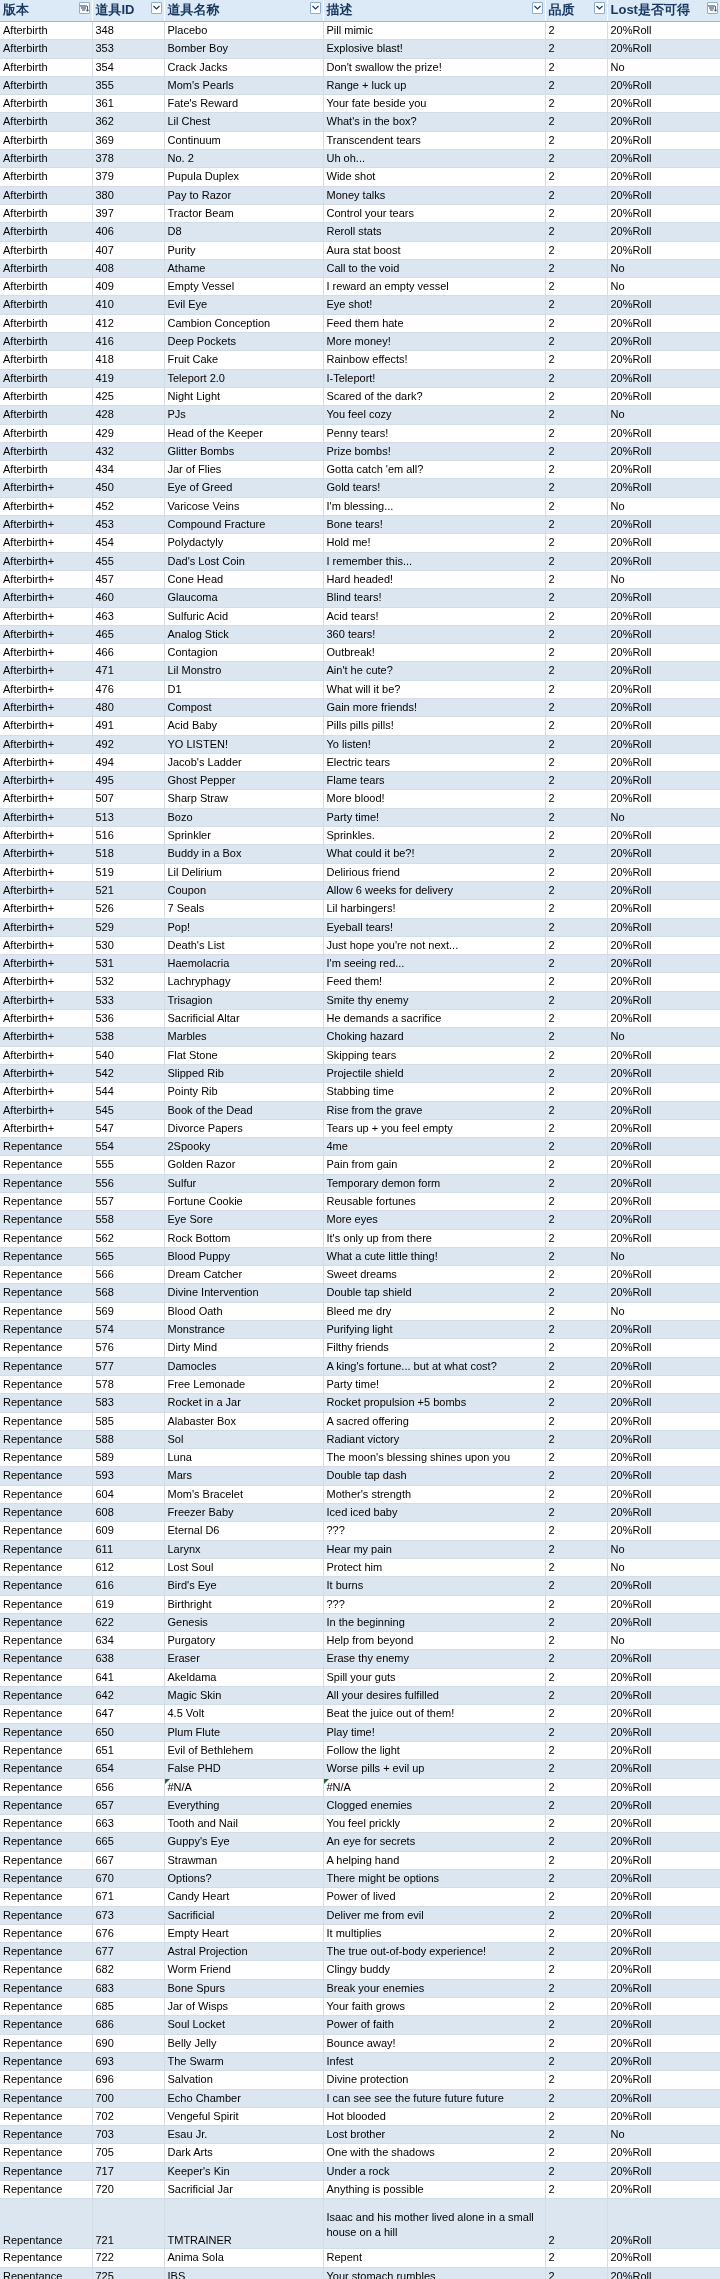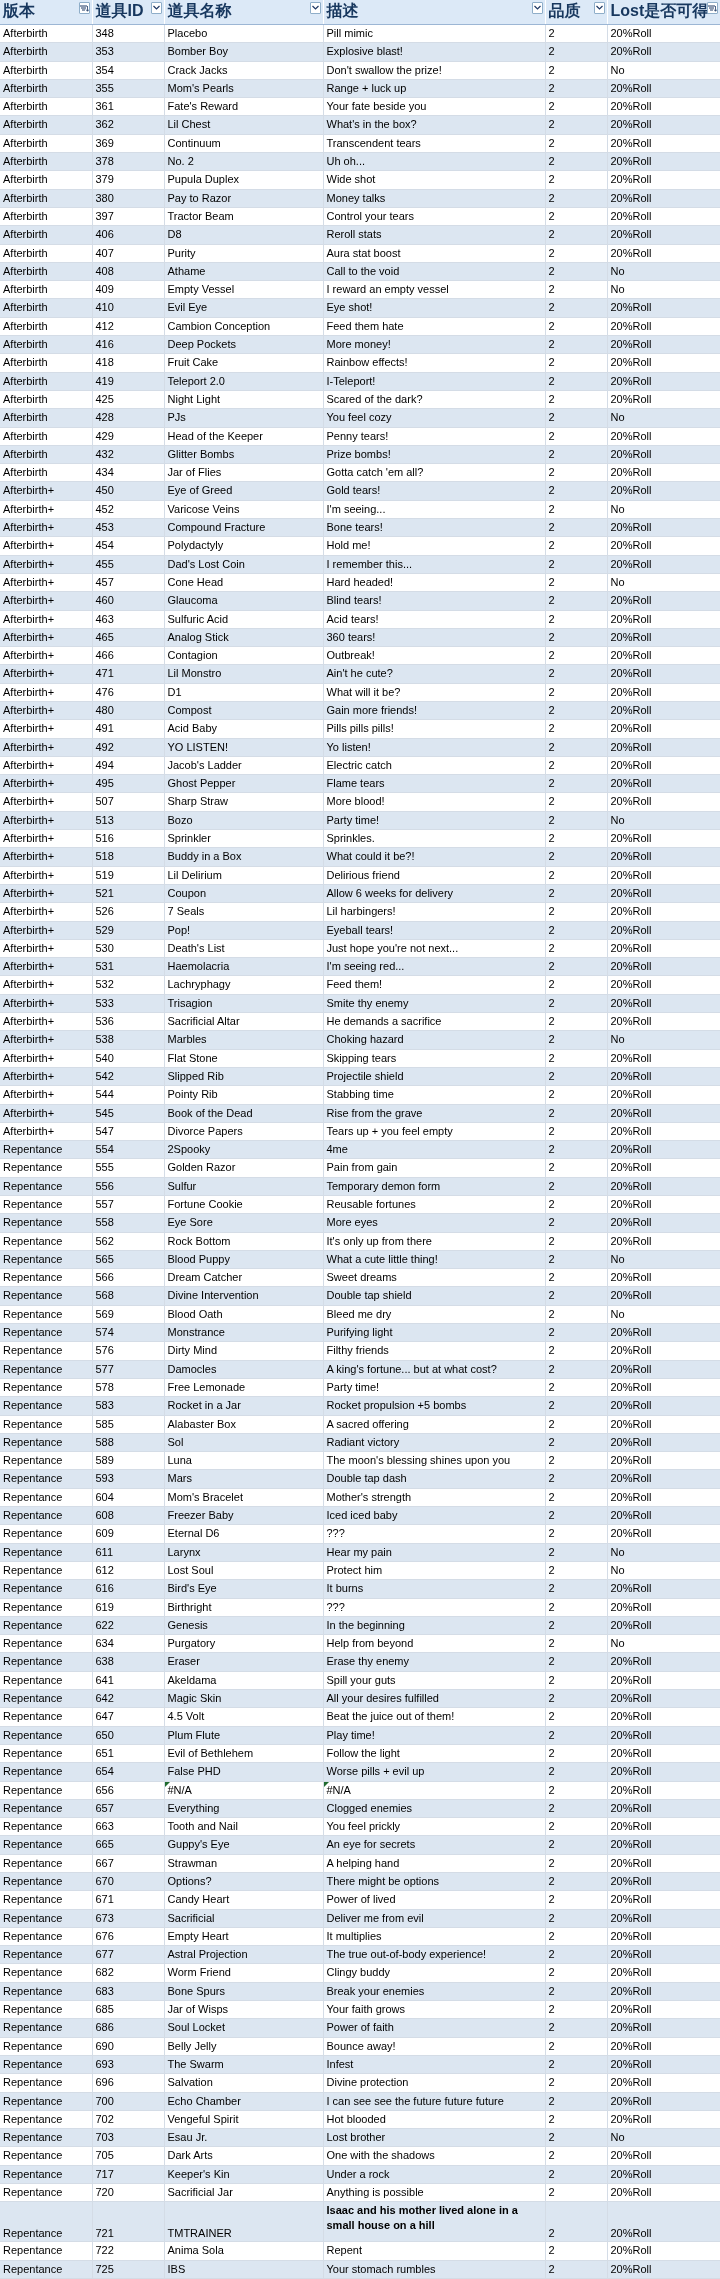--- a/index.html
+++ b/index.html
@@ -24,21 +24,21 @@
   col.c-id{width:72px;}
   col.c-name{width:159px;}
   col.c-desc{width:222px;}
   col.c-quality{width:62px;}
   col.c-lost{width:113px;}
 
   thead th{
     background:#dce9f7;
     color:#17375e;
     font-weight:bold;
-    font-size:16px;
+    font-size:13px;
     text-align:left;
     padding:1px 3px 2px 3px;
     height:16px;
     border-right:1px solid #ffffff;
     border-bottom:1px solid #9cb6d4;
     white-space:nowrap;
     overflow:hidden;
     position:relative;
     vertical-align:middle;
   }
@@ -80,22 +80,21 @@
   tbody tr.tall td{
     height:36px;
     line-height:normal;
     vertical-align:bottom;
     padding-bottom:2px;
   }
   tbody tr.tall td.desc{
     white-space:normal;
     line-height:15px;
     vertical-align:top;
-    padding-top:1px;
-    font-weight:bold;
+    padding-top:11px;
   }
   td.err{position:relative;}
   td.err:before{
     content:"";
     position:absolute;
     left:0;top:0;
     width:0;height:0;
     border-top:5px solid #1f6b2f;
     border-right:5px solid transparent;
   }
@@ -355,21 +354,21 @@
           <td class="id">450</td>
           <td class="name">Eye of Greed</td>
           <td class="desc">Gold tears!</td>
           <td class="quality">2</td>
           <td class="lost">20%Roll</td>
         </tr>
         <tr class="odd">
           <td class="version">Afterbirth+</td>
           <td class="id">452</td>
           <td class="name">Varicose Veins</td>
-          <td class="desc">I'm seeing...</td>
+          <td class="desc">I'm blessing...</td>
           <td class="quality">2</td>
           <td class="lost">No</td>
         </tr>
         <tr class="even">
           <td class="version">Afterbirth+</td>
           <td class="id">453</td>
           <td class="name">Compound Fracture</td>
           <td class="desc">Bone tears!</td>
           <td class="quality">2</td>
           <td class="lost">20%Roll</td>
@@ -467,21 +466,21 @@
           <td class="id">492</td>
           <td class="name">YO LISTEN!</td>
           <td class="desc">Yo listen!</td>
           <td class="quality">2</td>
           <td class="lost">20%Roll</td>
         </tr>
         <tr class="odd">
           <td class="version">Afterbirth+</td>
           <td class="id">494</td>
           <td class="name">Jacob's Ladder</td>
-          <td class="desc">Electric catch</td>
+          <td class="desc">Electric tears</td>
           <td class="quality">2</td>
           <td class="lost">20%Roll</td>
         </tr>
         <tr class="even">
           <td class="version">Afterbirth+</td>
           <td class="id">495</td>
           <td class="name">Ghost Pepper</td>
           <td class="desc">Flame tears</td>
           <td class="quality">2</td>
           <td class="lost">20%Roll</td>

